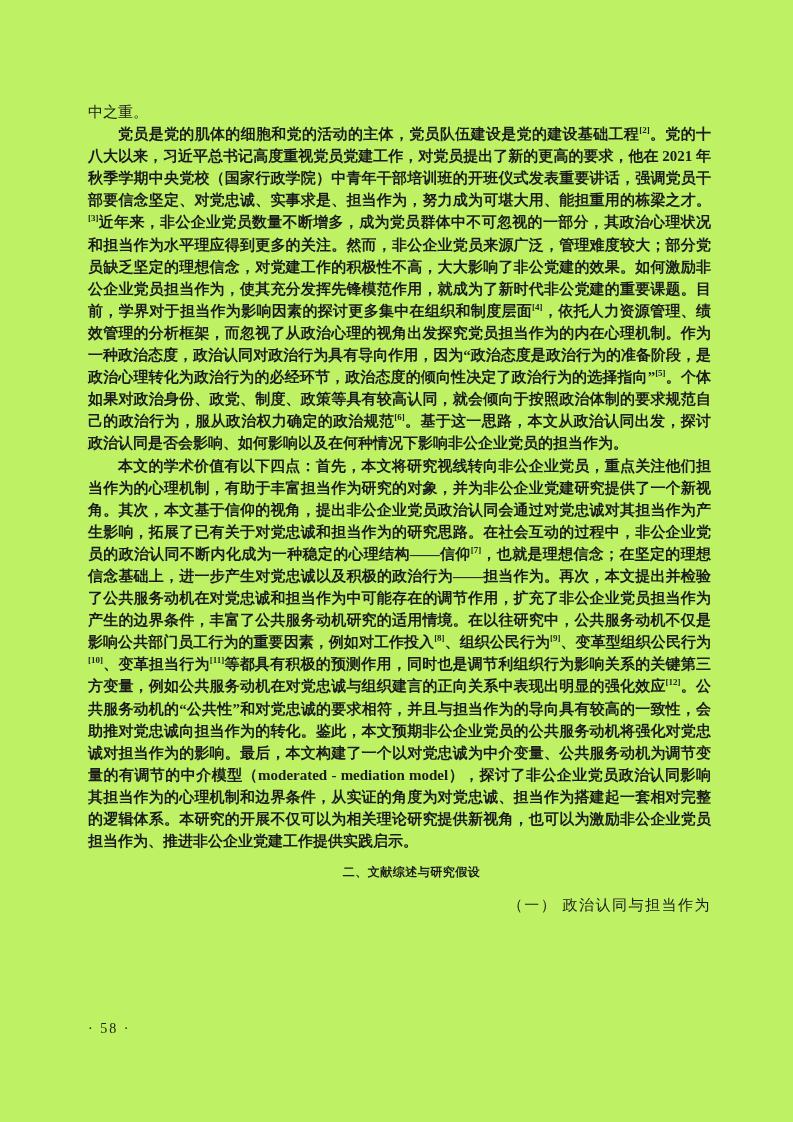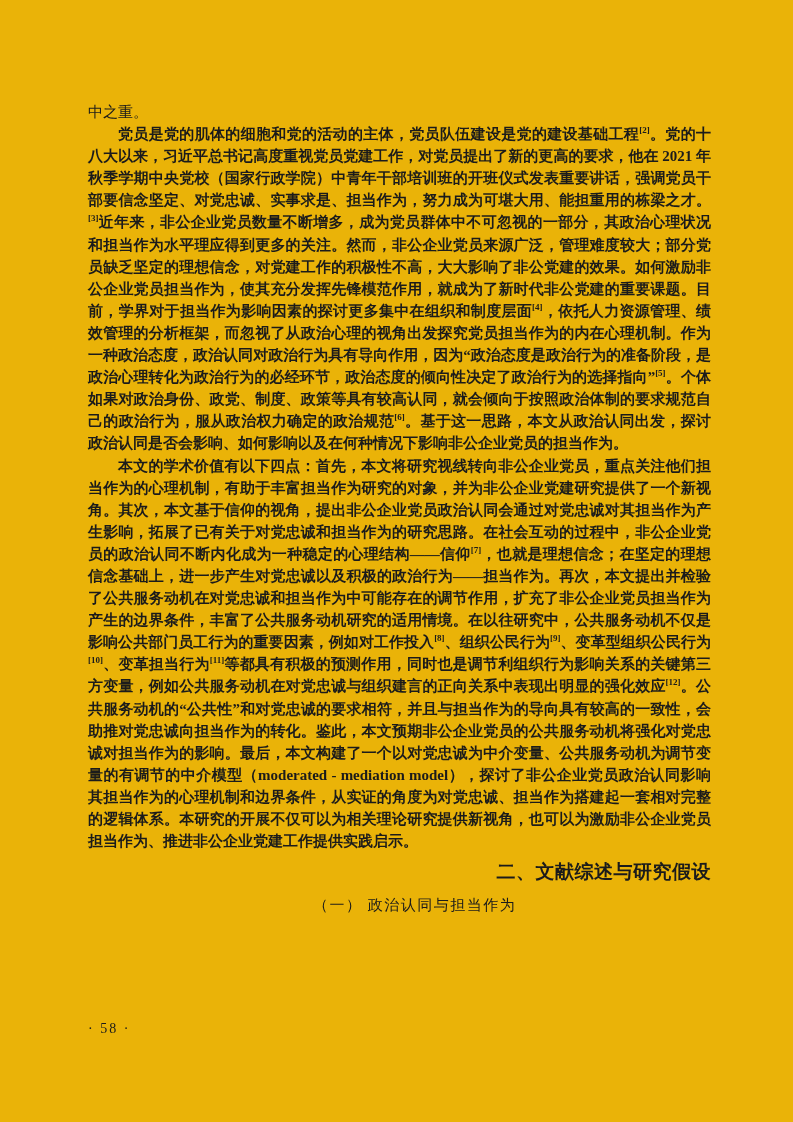--- a/index.html
+++ b/index.html
@@ -4,21 +4,21 @@
 <style>
   html, body {
     margin: 0;
     padding: 0;
     background: #ffffff;
   }
   .page {
     position: relative;
     width: 793px;
     height: 1122px;
-    background: #eab308;
+    background: #bef264;
     overflow: hidden;
     font-family: "Liberation Serif", "DejaVu Serif", serif;
     color: #1b1b1b;
   }
   .content {
     position: absolute;
     left: 88px;
     top: 101px;
     width: 623px;
     font-size: 15px;
@@ -34,34 +34,34 @@
     font-weight: bold;
   }
   .content sup {
     font-size: 9px;
     line-height: 0;
     vertical-align: super;
     letter-spacing: 0;
   }
   .content h2 {
     font-family: "Liberation Sans", "DejaVu Sans", sans-serif;
-    font-size: 19px;
+    font-size: 12px;
     font-weight: bold;
     letter-spacing: 0.5px;
     margin: 9px 0 11px 0;
     text-indent: 2em;
-    text-align: right;
+    text-align: center;
   }
   .content h3 {
     font-size: 15px;
     font-weight: normal;
     letter-spacing: 1.5px;
     margin: 0 0 2px 0;
     text-indent: 2em;
-    text-align: center;
+    text-align: right;
   }
   .folio {
     position: absolute;
     left: 88px;
     top: 1021px;
     font-size: 14px;
     letter-spacing: 2px;
     color: #1b1b1b;
   }
 </style>

